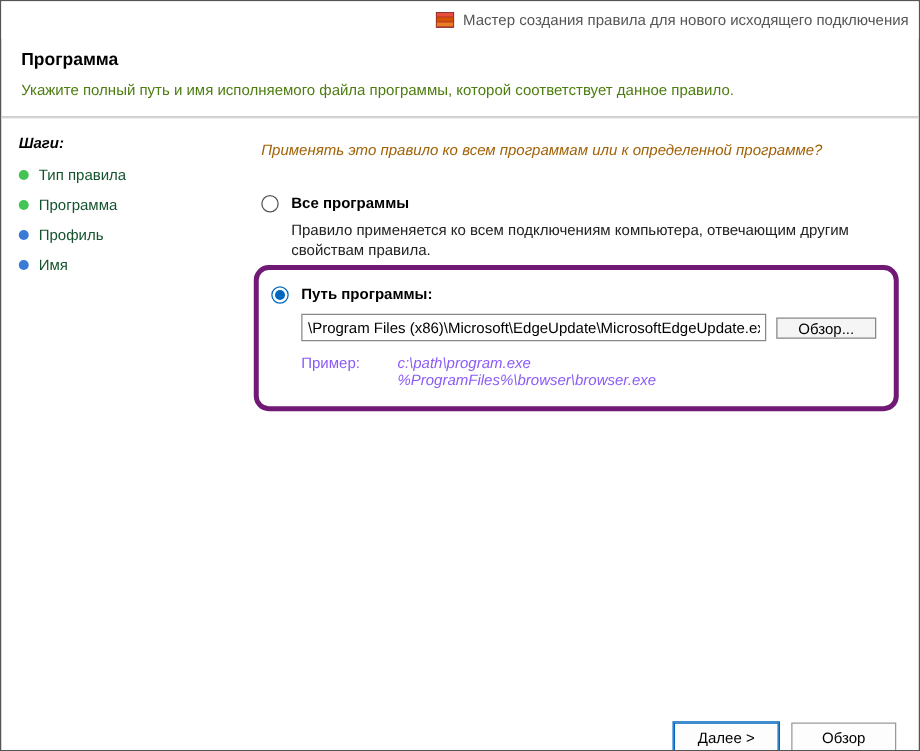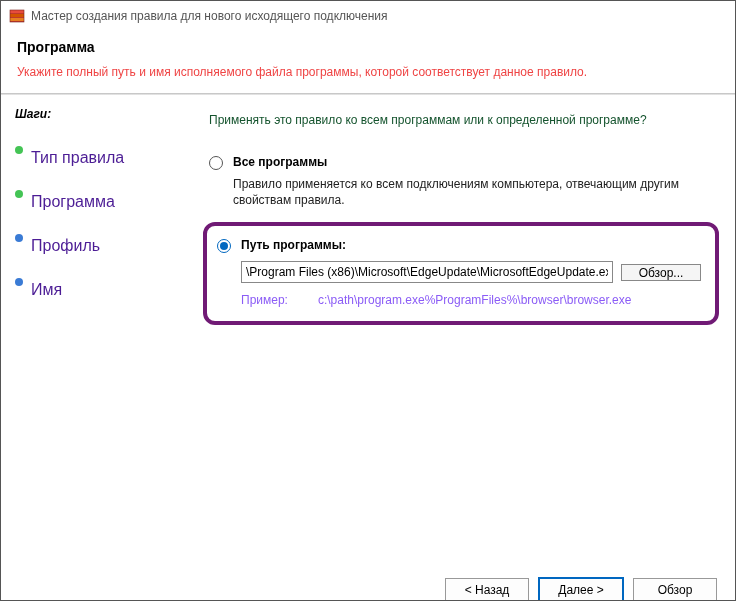--- a/index.html
+++ b/index.html
@@ -15,35 +15,36 @@
   }
   .titlebar {
     height: 30px;
     display: flex;
     align-items: center;
     padding: 0 8px;
     background: #fff;
     color: #555;
     font-size: 12px;
     gap: 6px;
+    justify-content: flex-end;
   }
   .titlebar .icon-wf { width: 16px; height: 16px; display:inline-block; }
   .header {
     padding: 8px 16px 14px 16px;
   }
   .header h1 {
     font-size: 14px;
     font-weight: bold;
     margin: 0 0 10px 0;
     color: #000;
   }
   .header p {
     margin: 0;
     font-size: 12px;
-    color: #ef4444;
+    color: #4d7c0f;
   }
   .divider {
     height: 2px;
     background: linear-gradient(#bbb, #eee);
     margin: 0;
   }
   .body {
     display: flex;
     height: 472px;
   }
@@ -63,41 +64,42 @@
     display:flex;
     align-items:center;
     gap:8px;
     margin-bottom: 10px;
     cursor: pointer;
   }
   .bullet {
     width: 8px; height: 8px; border-radius: 50%;
     flex: 0 0 8px;
   }
-  .step-label { color: #4c1d95; font-size: 16px; margin-top: 16px; }
+  .step-label { color: #14532d; font-size: 12px; }
   .main {
     flex: 1;
     padding: 18px 26px 10px 26px;
     position: relative;
   }
   .question {
     font-size: 12px;
-    color: #14532d;
+    color: #a16207;
     margin-bottom: 28px;
+    font-style: italic;
   }
   .opt-row { display:flex; align-items:flex-start; gap:10px; margin-bottom:6px; }
   .radio {
     width:14px; height:14px; border:1px solid #555; border-radius:50%;
     display:inline-flex; align-items:center; justify-content:center;
     flex:0 0 14px; margin-top:1px; background:#fff;
   }
   .radio.checked { border-color:#0067c0; }
   .radio.checked::after { content:""; width:8px; height:8px; border-radius:50%; background:#0067c0; display:block; }
   .opt-label { font-weight:bold; font-size:12px; }
-  .opt-desc { font-size:12px; color:#222; margin:2px 0 14px 24px; line-height:1.35; }
+  .opt-desc { font-size:12px; color:#222; margin:2px 0 4px 24px; line-height:1.35; }
   
   .highlight-box {
     border: 4px solid #701a75;
     border-radius: 12px;
     padding: 12px 14px 14px 10px;
     margin-left: -6px;
     margin-right: -10px;
   }
   .path-row { display:flex; gap:8px; align-items:center; margin: 8px 0 10px 24px; }
   .path-input {
@@ -110,21 +112,21 @@
   }
   .browse-btn {
     width: 80px; height:17px;
     border:1px solid #888;
     background:#f5f5f5;
     font-size:12px;
     cursor:pointer;
     font-family: inherit;
   }
   .example-row { display:flex; gap:30px; margin-left:24px; font-size:12px; color:#8b5cf6;}
-  .example-vals { display:flex; flex-direction:row; }
+  .example-vals { display:flex; flex-direction:column;font-style:italic; }
   
   .footer {
     height: 46px;
     display:flex;
     align-items:center;
     justify-content:flex-end;
     gap:10px;
     padding: 0 18px;
   }
   .footer button {
@@ -206,16 +208,15 @@
         <span class="example-vals">
           <span>c:\path\program.exe</span>
           <span>%ProgramFiles%\browser\browser.exe</span>
         </span>
       </div>
     </div>
   </div>
 </div>
 
 <div class="footer">
-  <button>&lt; Назад</button>
   <button class="primary">Далее &gt;</button>
   <button>Обзор</button>
 </div>
 
 </body></html>

